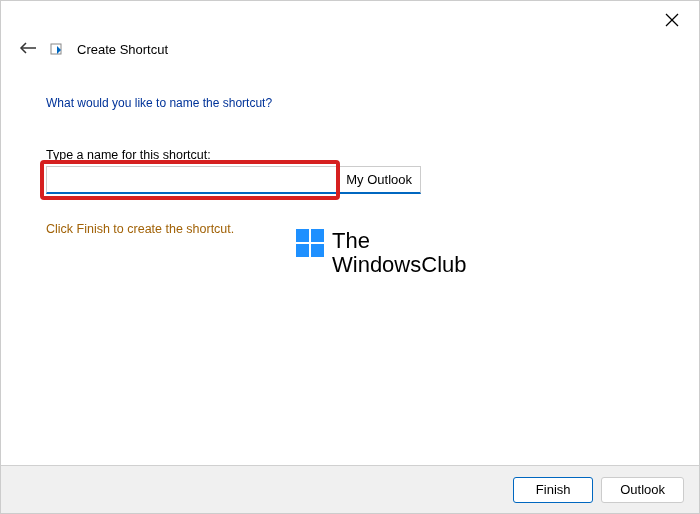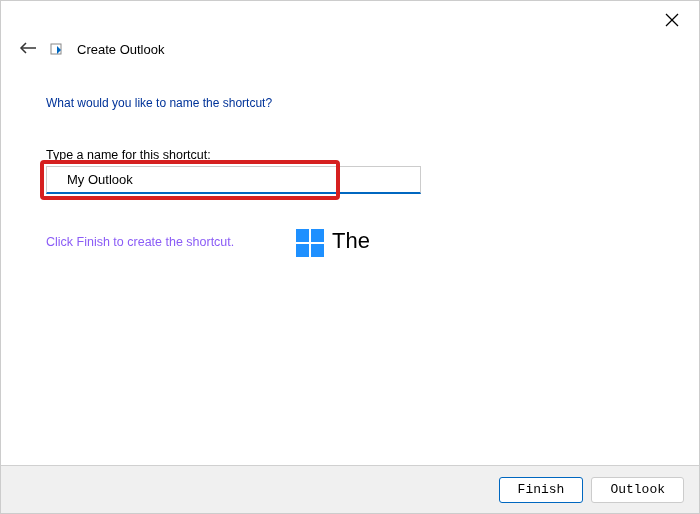--- a/index.html
+++ b/index.html
@@ -69,41 +69,42 @@
     .field-label .underline-char {
       text-decoration: underline;
     }
     .input-wrapper {
       position: relative;
       width: 375px;
     }
     .name-input {
       width: 100%;
       height: 28px;
-      padding: 3px 20px;
+      padding: 3px 8px;
       font-size: 13px;
       font-family: inherit;
       border: 1px solid #ccc;
       border-bottom: 2px solid #0067c0;
       outline: none;
+      text-align: right;
     }
     .highlight-box {
       position: absolute;
       top: -6px;
       left: -6px;
       width: 300px;
       height: 40px;
       border: 4px solid #d62020;
       border-radius: 4px;
       pointer-events: none;
     }
     .instruction {
       font-size: 12.5px;
-      color: #8b5cf6;
-      margin-top: 41px;
+      color: #a16207;
+      margin-top: 28px;
     }
     .watermark {
       position: absolute;
       top: 228px;
       left: 295px;
       display: flex;
       align-items: flex-start;
       gap: 8px;
     }
     .watermark-logo {
@@ -127,21 +128,21 @@
       display: flex;
       justify-content: flex-end;
       align-items: center;
       padding-right: 15px;
       gap: 8px;
     }
     .btn {
       min-width: 80px;
       height: 26px;
       font-size: 13px;
-      font-family: Liberation Mono, monospace;
+      font-family: Liberation Sans, sans-serif;
       background: #fff;
       border: 1px solid #ccc;
       border-radius: 3px;
       cursor: pointer;
       padding: 0 18px;
     }
     .btn-primary {
       border: 1.5px solid #0067c0;
     }
   </style>
@@ -163,21 +164,21 @@
           <line x1="2" y1="7" x2="17" y2="7" stroke="#333" stroke-width="1.5"></line>
           <polyline points="7,2 2,7 7,12" fill="none" stroke="#333" stroke-width="1.5"></polyline>
         </svg>
     </span>
     <span class="shortcut-icon">
       <svg width="16" height="16" viewBox="0 0 16 16">
         <rect x="2" y="2" width="10" height="10" fill="#fff" stroke="#888" stroke-width="1"></rect>
         <polygon points="8,4 12,8 8,12" fill="#0067c0"></polygon>
       </svg>
     </span>
-    <span class="header-title">Create Outlook</span>
+    <span class="header-title">Create Shortcut</span>
   </div>
 
   <div class="content">
     <h1 class="main-heading">What would you like to name the shortcut?</h1>
 
     <div class="field-label">
       <span class="underline-char">T</span><span>ype a name for this shortcut:</span>
     </div>
 
     <div class="input-wrapper">
@@ -192,20 +193,21 @@
     <span>
       <svg class="watermark-logo" viewBox="0 0 28 28">
         <rect x="0" y="0" width="13" height="13" fill="#1e90ff"></rect>
         <rect x="15" y="0" width="13" height="13" fill="#1e90ff"></rect>
         <rect x="0" y="15" width="13" height="13" fill="#1e90ff"></rect>
         <rect x="15" y="15" width="13" height="13" fill="#1e90ff"></rect>
       </svg>
     </span>
     <div class="watermark-text">
       <div>The</div>
+      <div>WindowsClub</div>
     </div>
   </div>
 
   <div class="footer">
     <button class="btn btn-primary">Finish</button>
     <button class="btn">Outlook</button>
   </div>
 
 </div>
 

